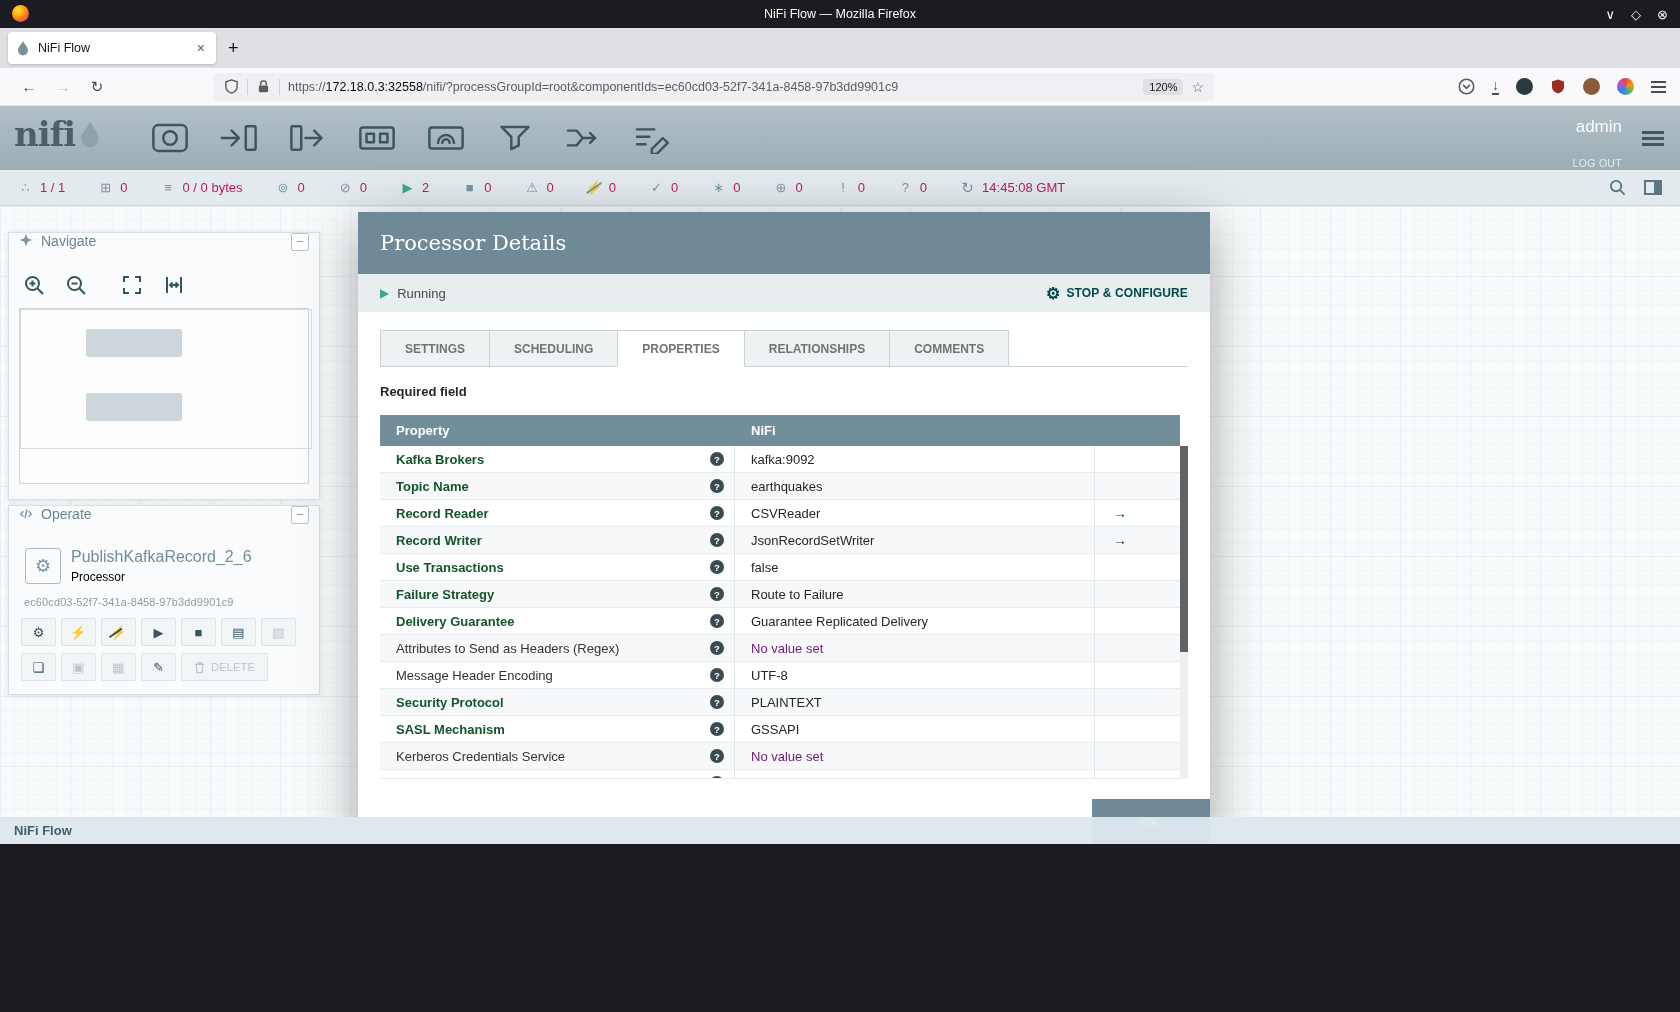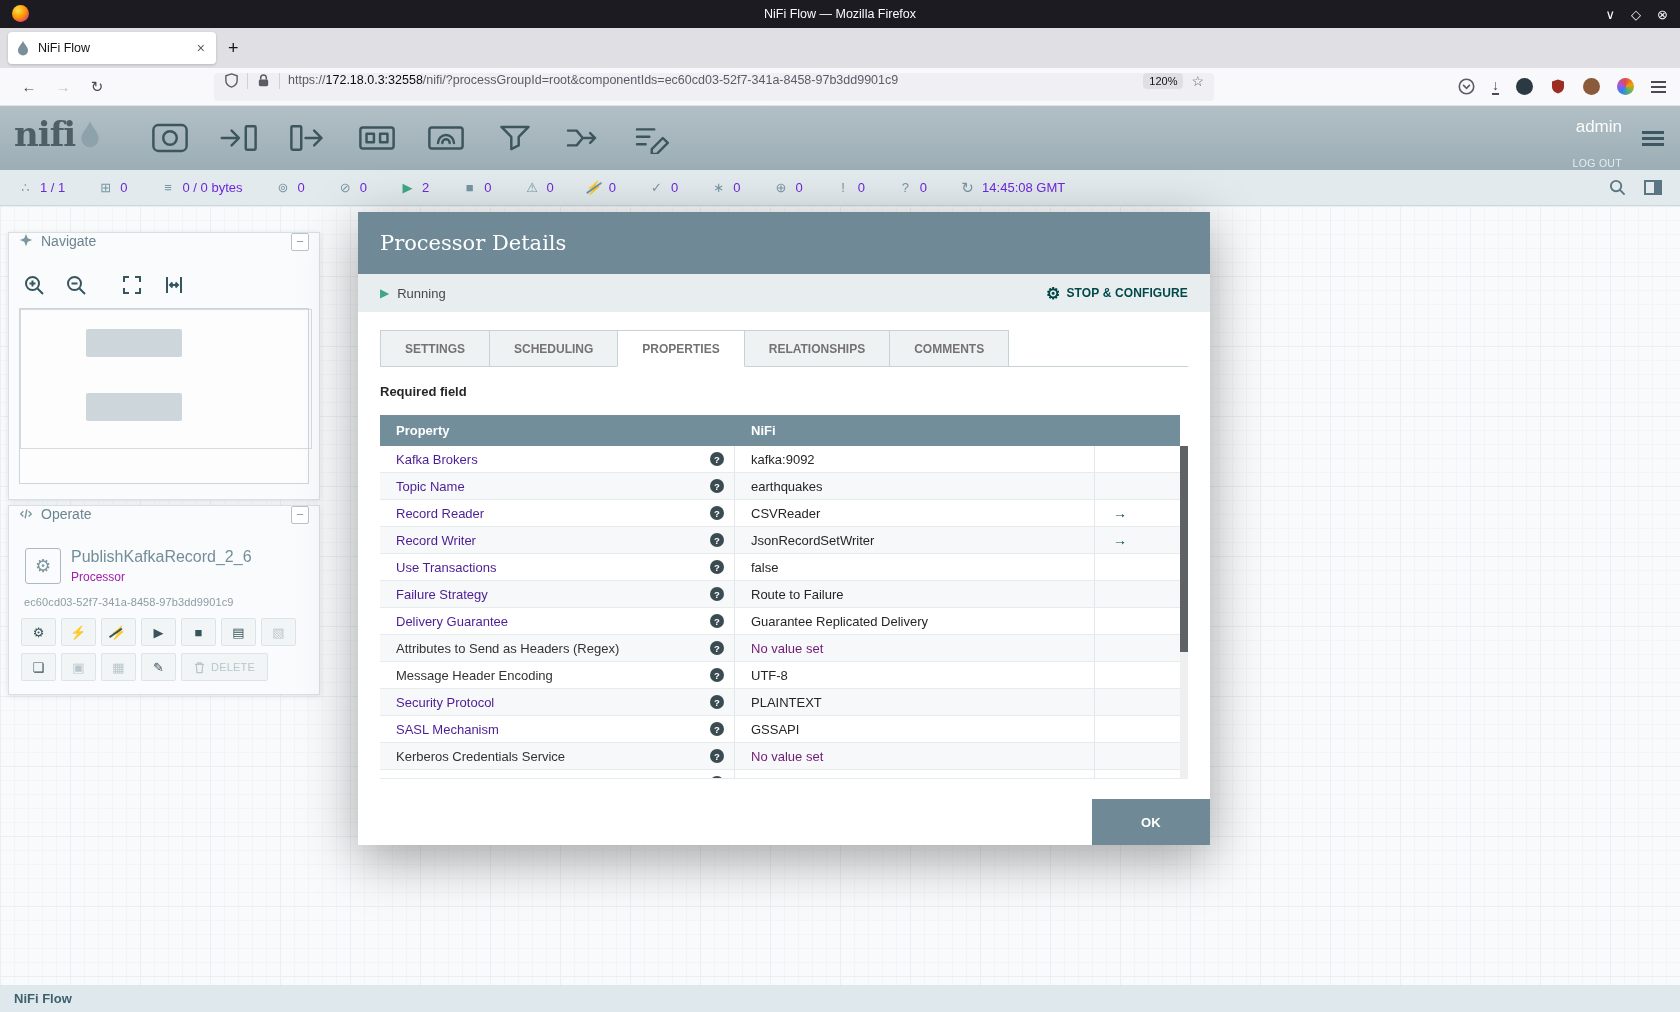--- a/index.html
+++ b/index.html
@@ -1,37 +1,37 @@
 <!DOCTYPE html>
 <html><head>
 <meta charset="utf-8">
 <style>
   *{box-sizing:border-box;margin:0;padding:0}
   html,body{width:1680px;height:1012px;overflow:hidden}
   body{font-family:"Liberation Sans",sans-serif;background:#1c1b22}
-  .screen{position:relative;width:1680px;height:1012px;overflow:hidden;background:#f7f9fa}
+  .screen{position:relative;width:1680px;height:844px;overflow:hidden;background:#f7f9fa}
 
   
   .titlebar{position:absolute;left:0;top:0;width:100%;height:28px;background:#1c1b22}
   .titlebar-title{position:absolute;left:0;right:0;top:0;line-height:28px;text-align:center;color:#fbfbfe;font-size:12.5px}
   .ff-logo{position:absolute;left:12px;top:5px;width:17px;height:17px;border-radius:50%;
     background:radial-gradient(circle at 35% 30%,#ffe14d 0%,#ff9a00 45%,#e0426d 80%,#b5007f 100%)}
   .win-controls{position:absolute;right:12px;top:0;height:28px;display:flex;gap:16px;align-items:center;color:#fbfbfe;font-size:13px}
   .win-controls span{cursor:default}
 
   .tabbar{position:absolute;top:28px;width:100%;height:40px;background:#dfdfe4;display:flex;align-items:center}
   .tab{margin-left:8px;width:208px;height:32px;background:#fff;border-radius:4px;display:flex;align-items:center;padding:0 8px;box-shadow:0 1px 3px rgba(0,0,0,.18)}
   .tab-title{flex:1;font-size:12.5px;color:#15141a;margin-left:8px;white-space:nowrap;overflow:hidden}
   .tab-close{color:#5b5b66;font-size:14px;padding:0 3px}
   .newtab-btn{margin-left:12px;font-size:18px;color:#15141a}
 
   .navbar{position:absolute;top:68px;width:100%;height:38px;background:#f9f9fb;border-bottom:1px solid #e0e0e6;display:flex;align-items:center;padding-left:12px}
   .nav-btn{width:34px;text-align:center;font-size:15px;color:#4a4a55}
   .nav-btn.disabled{color:#c0c0c8}
-  .urlbar{margin-left:100px;width:1000px;height:28px;background:#f0f0f4;border-radius:4px;display:flex;align-items:flex-start;padding:0 10px;font-size:12.5px}
+  .urlbar{margin-left:100px;width:1000px;height:28px;background:#f0f0f4;border-radius:4px;display:flex;align-items:center;padding:0 10px;font-size:12.5px}
   .urlbar .sep{width:1px;height:16px;background:#d0d0d7;margin:0 8px}
   .url-text{flex:1;white-space:nowrap;overflow:hidden;color:#5b5b66}
   .url-text .host{color:#0c0c0d}
   .zoom-pill{background:#dfdfe4;border-radius:4px;padding:2px 6px;font-size:11px;color:#15141a;margin-right:8px}
   .star{color:#5b5b66;font-size:14px}
   .nav-right{margin-left:auto;display:flex;align-items:center;gap:17px;margin-right:14px}
   .ext-dot{width:17px;height:17px;border-radius:50%}
   .dl-ic{position:relative;color:#4a4a55;font-size:14px;padding-bottom:2px;border-bottom:2px solid #4a4a55;line-height:12px}
   .burger{display:inline-block}
   .burger i{display:block;width:15px;height:2px;background:#4a4a55;margin:3px 0}
@@ -44,21 +44,21 @@
   .hdr-right{position:absolute;right:58px;top:11px;text-align:right}
   .hdr-user{font-size:17px;color:#fafcfc}
   .hdr-logout{font-size:10.5px;color:#e3edf0;margin-top:20px;letter-spacing:.03em}
   .hdr-menu{position:absolute;right:16px;top:22px}
   .hdr-menu i{display:block;width:22px;height:3px;background:#3c5862;margin:3px 0}
 
   
   .statusbar{position:absolute;top:170px;width:100%;height:36px;background:#e2eaed;border-bottom:1px solid #ccd7db;display:flex;align-items:center;padding:0 18px}
   .sb-item{display:flex;align-items:center;margin-right:33px}
   .sb-ic{font-size:13px;color:#7795a1;margin-right:7px;width:15px;text-align:center}
-  .sb-val{font-size:13px;color:#6d28d9}
+  .sb-val{font-size:13px;color:#be185d}
   .slashed{position:relative}
   .slashed::after{content:"";position:absolute;left:-2px;top:7px;width:18px;height:1.5px;background:#7795a1;transform:rotate(-35deg)}
   .sb-refresh{display:flex;align-items:center}
   .sb-refresh .sb-ic{font-size:15px}
   .sb-far{margin-left:auto;display:flex;align-items:center;gap:18px}
   .panel-toggle{width:18px;height:15px;border:2px solid #5b7682;background:linear-gradient(90deg,transparent 55%,#5b7682 55%)}
 
   
   .canvas{position:absolute;top:206px;left:0;right:0;bottom:27px;background-color:#f8fafb;
     background-image:
@@ -78,21 +78,21 @@
   .panel-header .ph-ic{margin-right:8px;color:#7d96a2;font-size:14px}
   .collapse-btn{margin-left:auto;width:18px;height:18px;border:1px solid #b7c3c9;border-radius:2px;color:#8aa0aa;font-size:13px;line-height:15px;text-align:center;background:#fff}
   .nav-tools{display:flex;gap:16px;padding:5px 12px 3px}
   .nav-tool{width:26px;height:26px;display:flex;align-items:center;justify-content:center}
   .minimap{margin:7px 10px;height:176px;border:1px solid #ccd5d9;position:relative;background:rgba(255,255,255,.55)}
   .mini-view{position:absolute;left:0;top:0;width:292px;height:140px;border:1px solid #d3dbdf}
   .mini-block{position:absolute;left:66px;width:96px;height:28px;background:#ccd6db;border-radius:2px}
 
   .op-icon{position:absolute;left:16px;top:42px;width:36px;height:36px;border:1px solid #a9bac2;border-radius:3px;color:#7d96a2;display:flex;align-items:center;justify-content:center;font-size:18px}
   .op-name{position:absolute;left:62px;top:42px;font-size:16px;color:#728e9b;white-space:nowrap}
-  .op-type{position:absolute;left:62px;top:64px;font-size:12px;color:#a21caf}
+  .op-type{position:absolute;left:62px;top:64px;font-size:12px;color:#000000}
   .op-id{position:absolute;left:15px;top:90px;font-size:11px;color:#8d9ca3;letter-spacing:.01em}
   .op-row{position:absolute;left:12px;display:flex;gap:5px}
   .op-row1{top:112px}
   .op-row2{top:147px}
   .op-btn{min-width:35px;height:28px;background:#f2f5f6;border:1px solid #dde4e7;border-radius:2px;display:flex;align-items:center;justify-content:center;font-size:13px;color:#37535c;gap:6px}
   .op-btn.disabled{color:#b9c6cc}
   .slashed2{position:relative}
   .slashed2::after{content:"";position:absolute;left:-2px;top:7px;width:15px;height:1.5px;background:#37535c;transform:rotate(-35deg)}
   .delete-btn{padding:0 12px;font-size:11px;letter-spacing:.02em}
 
@@ -108,21 +108,21 @@
   .dtab{height:37px;line-height:36px;padding:0 24px;font-size:12px;font-weight:bold;color:#737373;background:#eef2f3;border:1px solid #c8d1d5;margin-right:-1px;margin-bottom:-1px}
   .dtab.active{background:#fff;border-bottom:1px solid #fff;position:relative;z-index:1}
   .required{position:absolute;left:22px;top:172px;font-size:13px;font-weight:bold;color:#262626}
   .ptable-header{position:absolute;left:22px;top:203px;width:800px;height:31px;background:#728e9b;color:#fff;font-size:13px;font-weight:bold;display:flex;align-items:center}
   .ph-prop{width:355px;padding-left:16px}
   .ph-val{padding-left:16px}
   .ptable-body{position:absolute;left:22px;top:234px;width:800px;height:333px;overflow:hidden;border-bottom:1px solid #e6ebed}
   .prow{display:flex;height:27px;border-bottom:1px solid #e6ebed;background:#fff;font-size:13px}
   .prow:nth-child(even){background:#f6f8f9}
   .pcell{width:355px;display:flex;align-items:center;padding:0 10px 0 16px;border-right:1px solid #e2e8ea;color:#333}
-  .prow.req .pname{font-weight:normal;color:#4c1d95}
+  .prow.req .pname{font-weight:bold;color:#14532d}
   .pname{flex:1;white-space:nowrap;overflow:hidden}
   .help{width:14px;height:14px;border-radius:50%;background:#3a4b52;color:#fff;font-size:9.5px;font-weight:bold;display:flex;align-items:center;justify-content:center;flex:0 0 14px}
   .vcell{width:360px;padding-left:16px;display:flex;align-items:center;border-right:1px solid #e2e8ea;color:#262626}
   .vcell.unset{color:#701a75}
   .gcell{flex:1;display:flex;align-items:center;padding-left:18px}
   .goto{color:#004849;font-weight:bold;font-size:14px}
   .scroll-track{position:absolute;left:822px;top:234px;width:8px;height:333px;background:#efefef}
   .scroll-thumb{position:absolute;left:0;top:0;width:8px;height:206px;background:#5f6264}
   .ok-btn{position:absolute;right:0;bottom:0;width:118px;height:46px;background:#6f8a96;color:#fff;font-size:13px;font-weight:bold;display:flex;align-items:center;justify-content:center;letter-spacing:.02em}
 

